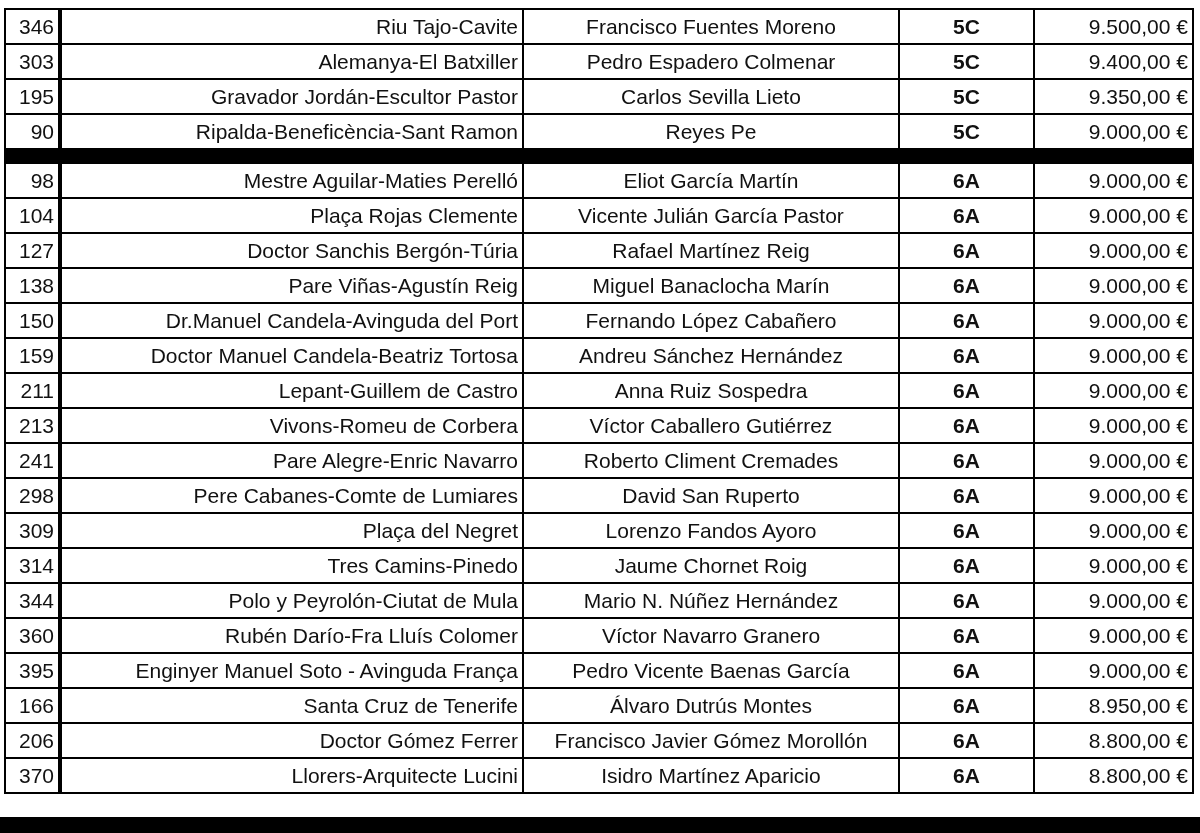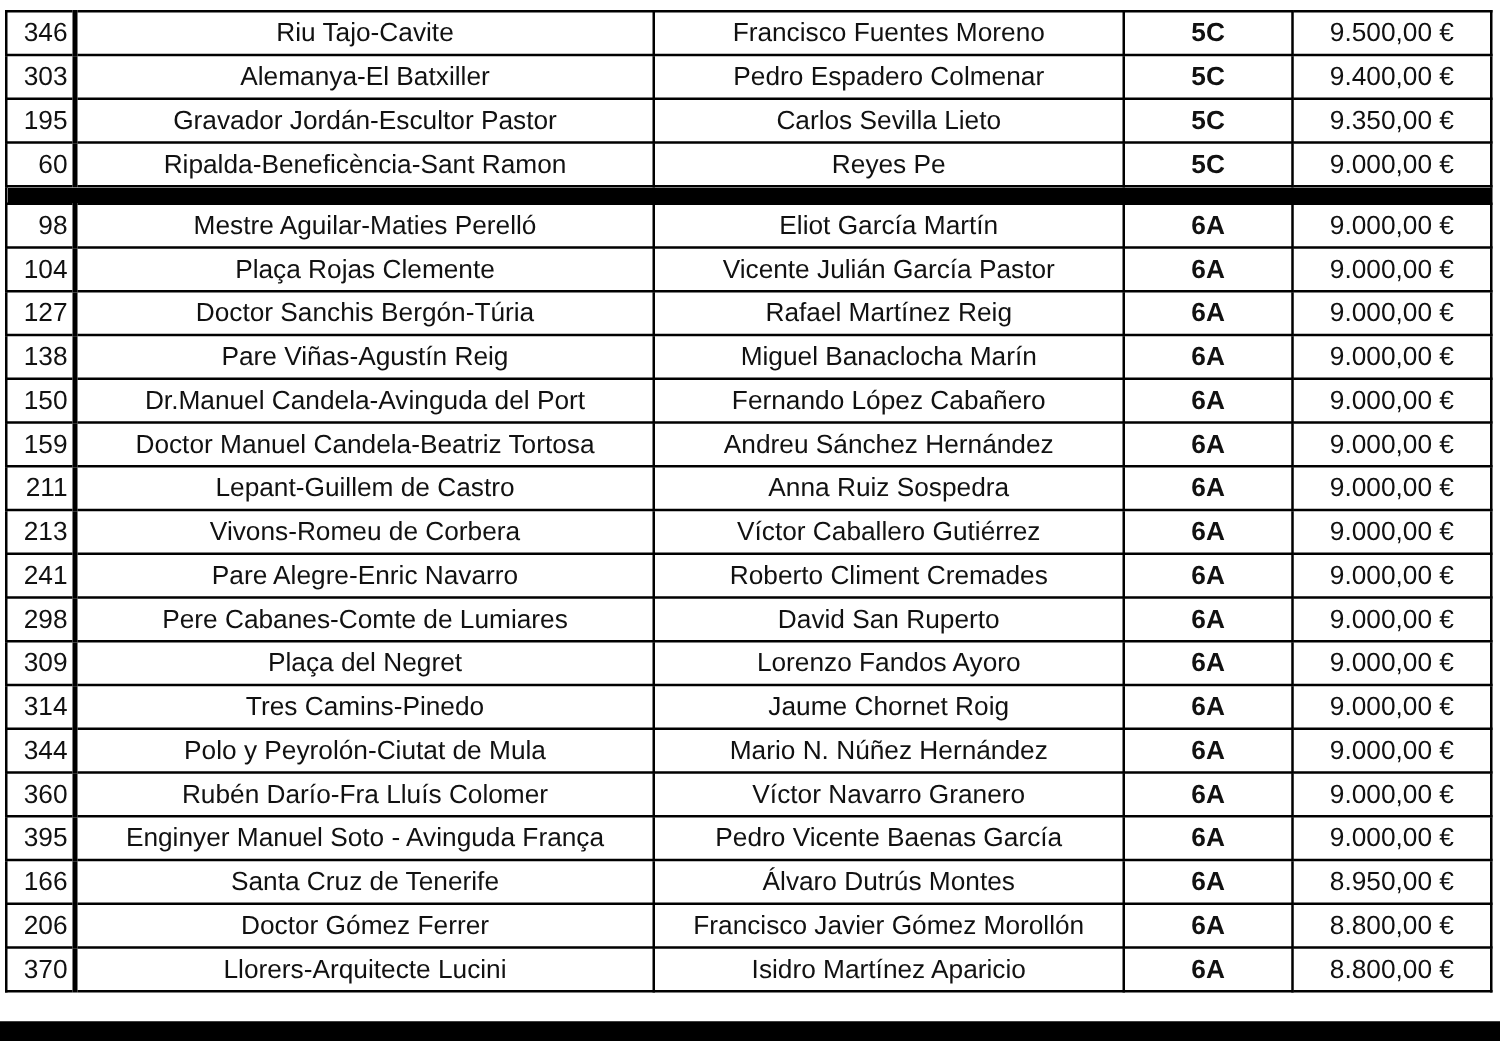--- a/index.html
+++ b/index.html
@@ -34,24 +34,24 @@
       line-height: 33px;
       white-space: nowrap;
       overflow: hidden;
     }
     col.c-num { width: 55px; }
     col.c-street { width: 463px; }
     col.c-name { width: 376px; }
     col.c-cat { width: 135px; }
     col.c-amt { width: 159px; }
     td.num { text-align: right; padding-right: 3px; border-right: 4px solid #000 !important; }
-    td.street { text-align: center; }
+    td.street { text-align: right; }
     td.name { text-align: center; }
     td.cat { text-align: center; font-weight: bold; }
-    td.amt { text-align: center; padding-right: 14px; margin-top: 25px; }
+    td.amt { text-align: right; padding-right: 14px; margin-top: 25px; }
     tr.sep td {
       height: 12px;
       line-height: 12px;
       padding: 0;
       background: #000;
       border: 2px solid #000;
     }
     .bottom-bar {
       position: absolute;
       left: 0;
@@ -89,21 +89,21 @@
           <td class="amt">9.400,00 €</td>
         </tr>
         <tr>
           <td class="num">195</td>
           <td class="street">Gravador Jordán-Escultor Pastor</td>
           <td class="name">Carlos Sevilla Lieto</td>
           <td class="cat">5C</td>
           <td class="amt">9.350,00 €</td>
         </tr>
         <tr>
-          <td class="num">60</td>
+          <td class="num">90</td>
           <td class="street">Ripalda-Beneficència-Sant Ramon</td>
           <td class="name">Reyes Pe</td>
           <td class="cat">5C</td>
           <td class="amt">9.000,00 €</td>
         </tr>
         <tr class="sep">
           <td colspan="5"></td>
         </tr>
         <tr>
           <td class="num">98</td>

